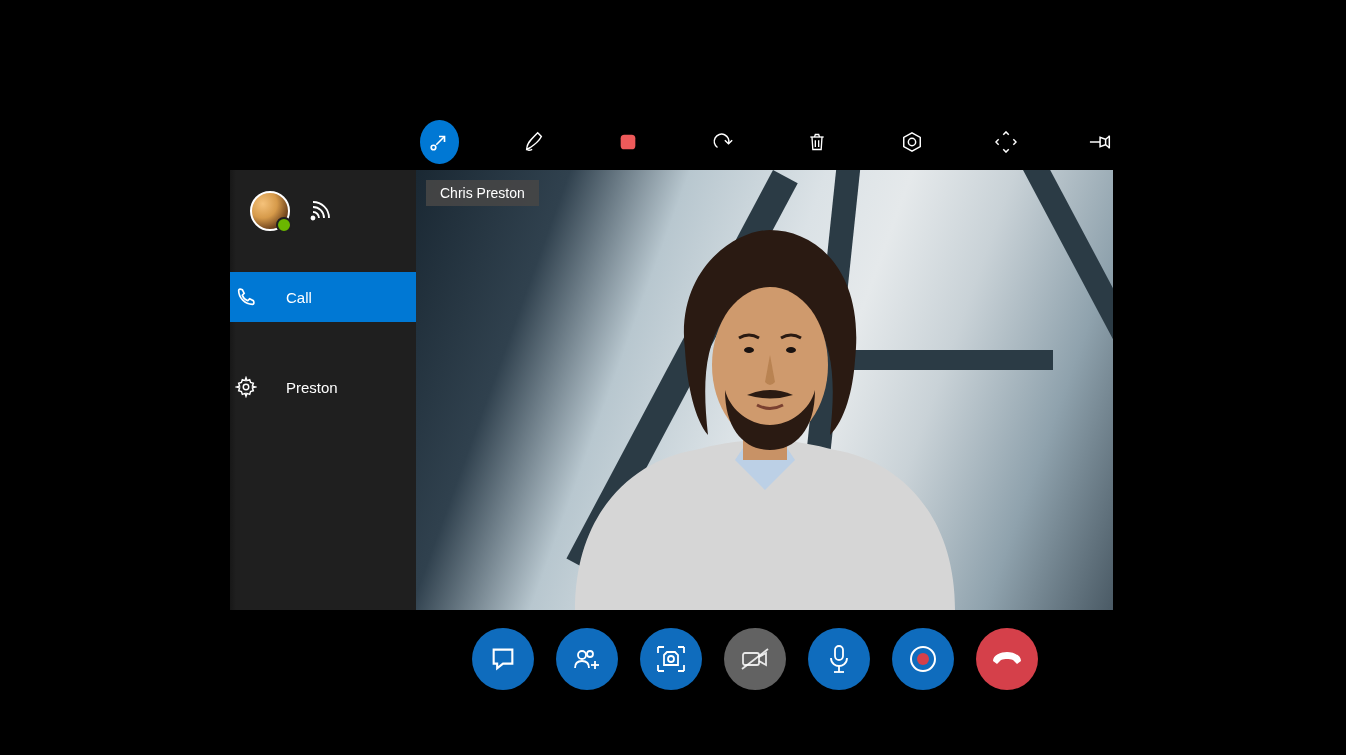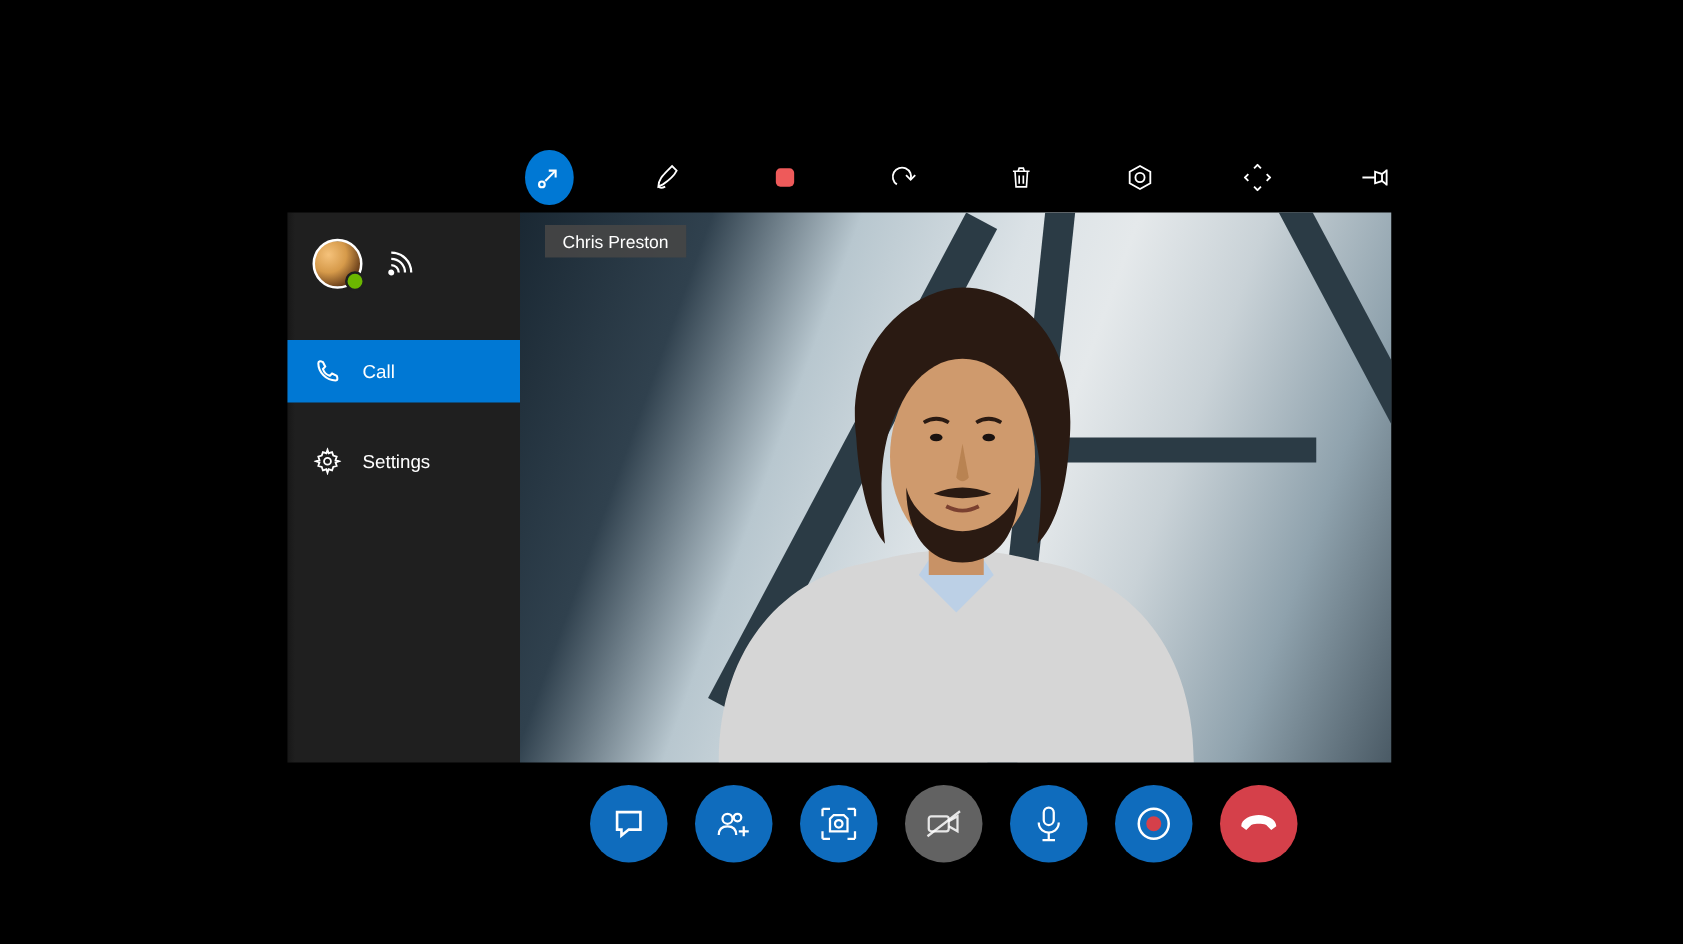--- a/index.html
+++ b/index.html
@@ -7,28 +7,28 @@
   
   .top-toolbar{position:absolute;left:420px;top:118px;width:700px;height:48px;display:flex;align-items:center;gap:56px;}
   .top-btn{width:44px;height:44px;display:flex;align-items:center;justify-content:center;cursor:pointer;}
   .top-btn.active{background:#0078d4;border-radius:50%;}
   
   .sidebar{position:absolute;left:0;top:0;width:186px;height:440px;background:#1f1f1f;background-image:linear-gradient(to right,rgba(0,0,0,0.25),rgba(0,0,0,0) 6px);display:flex;flex-direction:column;}
   .profile{height:82px;display:flex;align-items:center;padding-left:20px;gap:18px;}
   .avatar-wrap{position:relative;width:40px;height:40px;}
   .avatar{width:40px;height:40px;border-radius:50%;background:radial-gradient(circle at 30% 30%,#f5c27b 0%,#d69a4a 40%,#6a3f1a 75%);border:2px solid #fff;box-sizing:border-box;}
   .presence{position:absolute;right:-2px;bottom:-2px;width:12px;height:12px;border-radius:50%;background:#6bb700;border:2px solid #1f1f1f;}
-  .nav-item{height:50px;display:flex;align-items:center;gap:16px;padding-left:20px;color:#fff;font-size:15px;cursor:pointer;margin-bottom:12px;}
+  .nav-item{height:50px;display:flex;align-items:center;gap:28px;padding-left:4px;color:#fff;font-size:15px;cursor:pointer;margin-bottom:30px;}
   .nav-item.active{background:#0078d4;}
   .nav-item .ico{width:24px;height:24px;display:flex;align-items:center;justify-content:center;flex-shrink:0;}
   
   .video{position:absolute;left:186px;top:0;width:697px;height:440px;overflow:hidden;background:linear-gradient(110deg,#1a2833 0%,#30414e 18%,#b8c7cf 32%,#dbe2e6 48%,#e5e9eb 58%,#c9d2d7 70%,#8fa2ad 85%,#4a5a65 100%);}
   .window-beam{position:absolute;right:40px;top:0;width:300px;height:440px;}
   .beam{position:absolute;background:#2b3b45;}
-  .name-tag{position:absolute;left:20px;top:10px;background:rgba(70,70,70,0.9);color:#fff;padding:5px 14px;font-size:14px;}
+  .name-tag{position:absolute;left:10px;top:10px;background:rgba(70,70,70,0.9);color:#fff;padding:5px 14px;font-size:14px;}
   .person{position:absolute;left:50%;bottom:0;transform:translateX(-50%);width:460px;height:400px;}
   
   .call-controls{position:absolute;left:472px;top:628px;display:flex;gap:22px;}
   .cc-btn{width:62px;height:62px;border-radius:50%;display:flex;align-items:center;justify-content:center;cursor:pointer;}
   .cc-blue{background:#0f6cbd;}
   .cc-gray{background:#626262;}
   .cc-red{background:#d5404a;}
   svg{display:block;}
 </style>
 </head>
@@ -135,21 +135,21 @@
       </span>
       <span>Call</span>
     </div>
     <div class="nav-item" style="margin-top:10px;">
       <span class="ico">
         <svg width="22" height="22" viewBox="0 0 24 24" fill="none" stroke="#fff" stroke-width="1.6">
           <circle cx="12" cy="12" r="3"></circle>
           <path d="M12 2 L13 5 L16 4 L17 7 L20 8 L19 11 L22 12 L19 13 L20 16 L17 17 L16 20 L13 19 L12 22 L11 19 L8 20 L7 17 L4 16 L5 13 L2 12 L5 11 L4 8 L7 7 L8 4 L11 5 Z"></path>
         </svg>
       </span>
-      <span>Settings</span>
+      <span>Preston</span>
     </div>
   </div>
 
   <div class="video">
     <div class="window-beam">
       <div class="beam" style="left:40px;top:0;width:24px;height:440px;transform:skewX(-6deg);"></div>
       <div class="beam" style="left:0;top:0;width:28px;height:440px;transform:rotate(28deg);transform-origin:top left;"></div>
       <div class="beam" style="left:250px;top:0;width:24px;height:440px;transform:rotate(-28deg);transform-origin:top left;"></div>
       <div class="beam" style="left:-40px;top:180px;width:320px;height:20px;"></div>
     </div>

